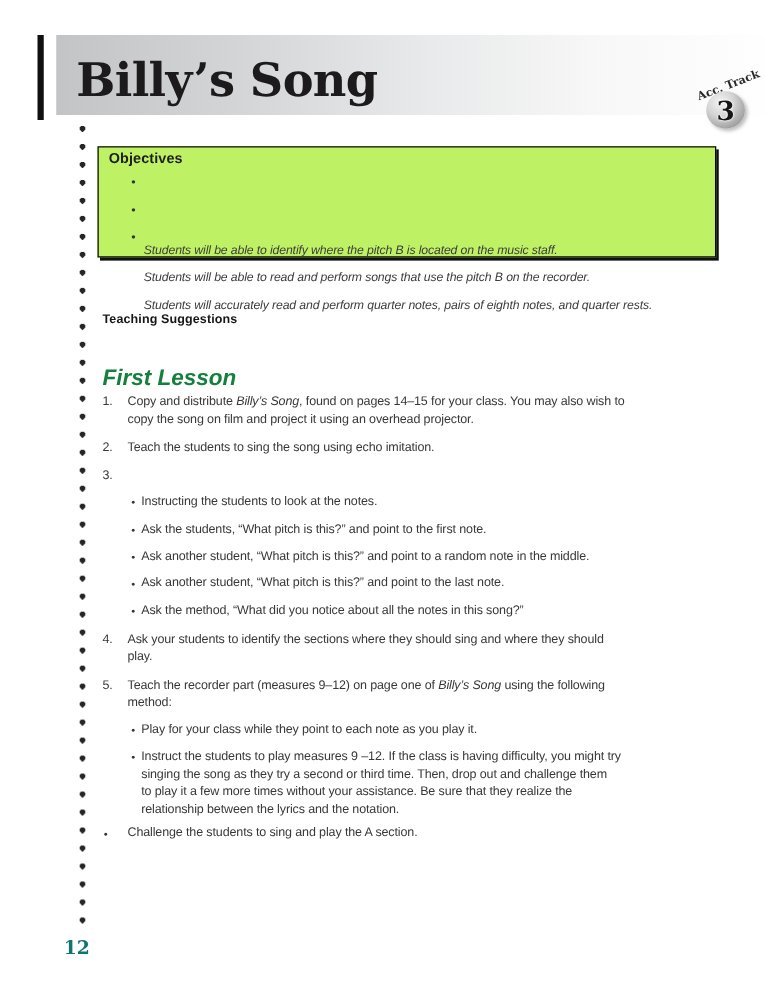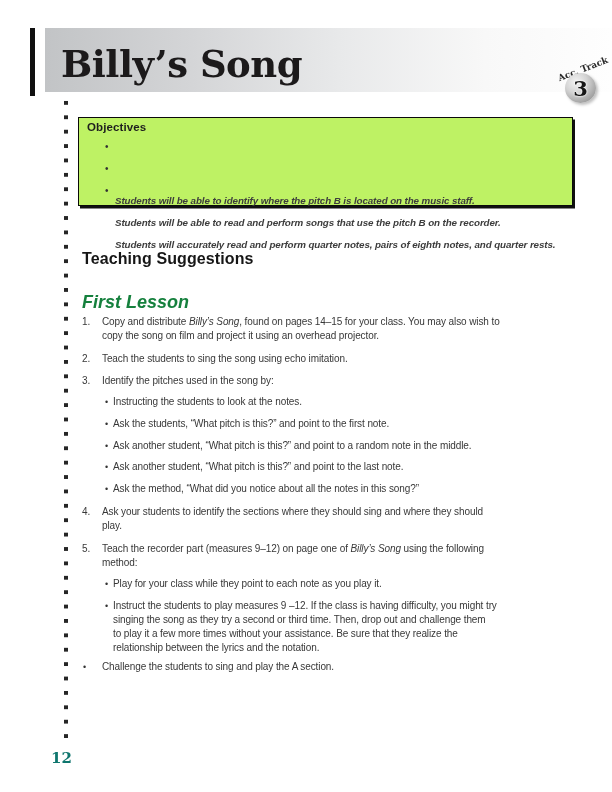--- a/index.html
+++ b/index.html
@@ -28,24 +28,24 @@
       background-image:radial-gradient(circle 2.3px at 3px 3px,#262626 98%,transparent 100%);
       background-size:6px 14.4px;background-repeat:repeat-y;}
 
   
   .obj-box{position:absolute;left:58px;top:117px;width:495px;height:89px;background:#bef264;
       border:1.5px solid #0a0a0a;box-shadow:2px 2.5px 0 #101010;box-sizing:border-box;}
   .obj-heading{position:absolute;left:8px;top:3px;font-size:11.5px;font-weight:bold;color:#1e1e1e;
       letter-spacing:0.1px;}
   .obj-li{position:absolute;left:26px;white-space:pre;}
   .obj-li .dot{position:absolute;left:0;top:0;font-size:10px;color:#333;}
-  .obj-li .otext{margin-left:10px;font-style:italic;font-size:9.8px;letter-spacing:-0.1px;color:#3c3c3c;font-weight:bold;}
+  .obj-li .otext{margin-left:10px;font-style:italic;font-size:9.8px;letter-spacing:-0.1px;color:#3c3c3c;}
 
   
-  .section-heading{position:absolute;left:62px;top:250px;font-size:16px;font-weight:bold;
+  .section-heading{position:absolute;left:62px;top:250px;font-size:10px;font-weight:bold;
       color:#161616;letter-spacing:0.1px;}
   .lesson-heading{position:absolute;left:62px;top:292px;font-size:18px;font-weight:bold;
       font-style:italic;color:#15803d;}
 
   .step{position:absolute;left:62px;font-size:10px;line-height:14px;letter-spacing:-0.1px;}
   .step .num{position:absolute;left:0;top:0;}
   .step .txt{margin-left:20px;white-space:pre;}
   .it{font-style:italic;}
 
   .sub{position:absolute;left:85px;font-size:10px;line-height:14px;letter-spacing:-0.1px;}
@@ -103,21 +103,20 @@
 copy the song on film and project it using an overhead projector.</span></div>
   </div>
 
   <div class="step" style="top:352px">
     <span class="num">2.</span>
     <div class="txt">Teach the students to sing the song using echo imitation.</div>
   </div>
 
   <div class="step" style="top:374px">
     <span class="num">3.</span>
-    <div class="txt">Identify the pitches used in the song by:</div>
   </div>
 
   <div class="sub" style="top:395px">
     <span class="dot">•</span>
     <div class="stxt">Instructing the students to look at the notes.</div>
   </div>
   <div class="sub" style="top:417px">
     <span class="dot">•</span>
     <div class="stxt">Ask the students, “What pitch is this?” and point to the first note.</div>
   </div>

